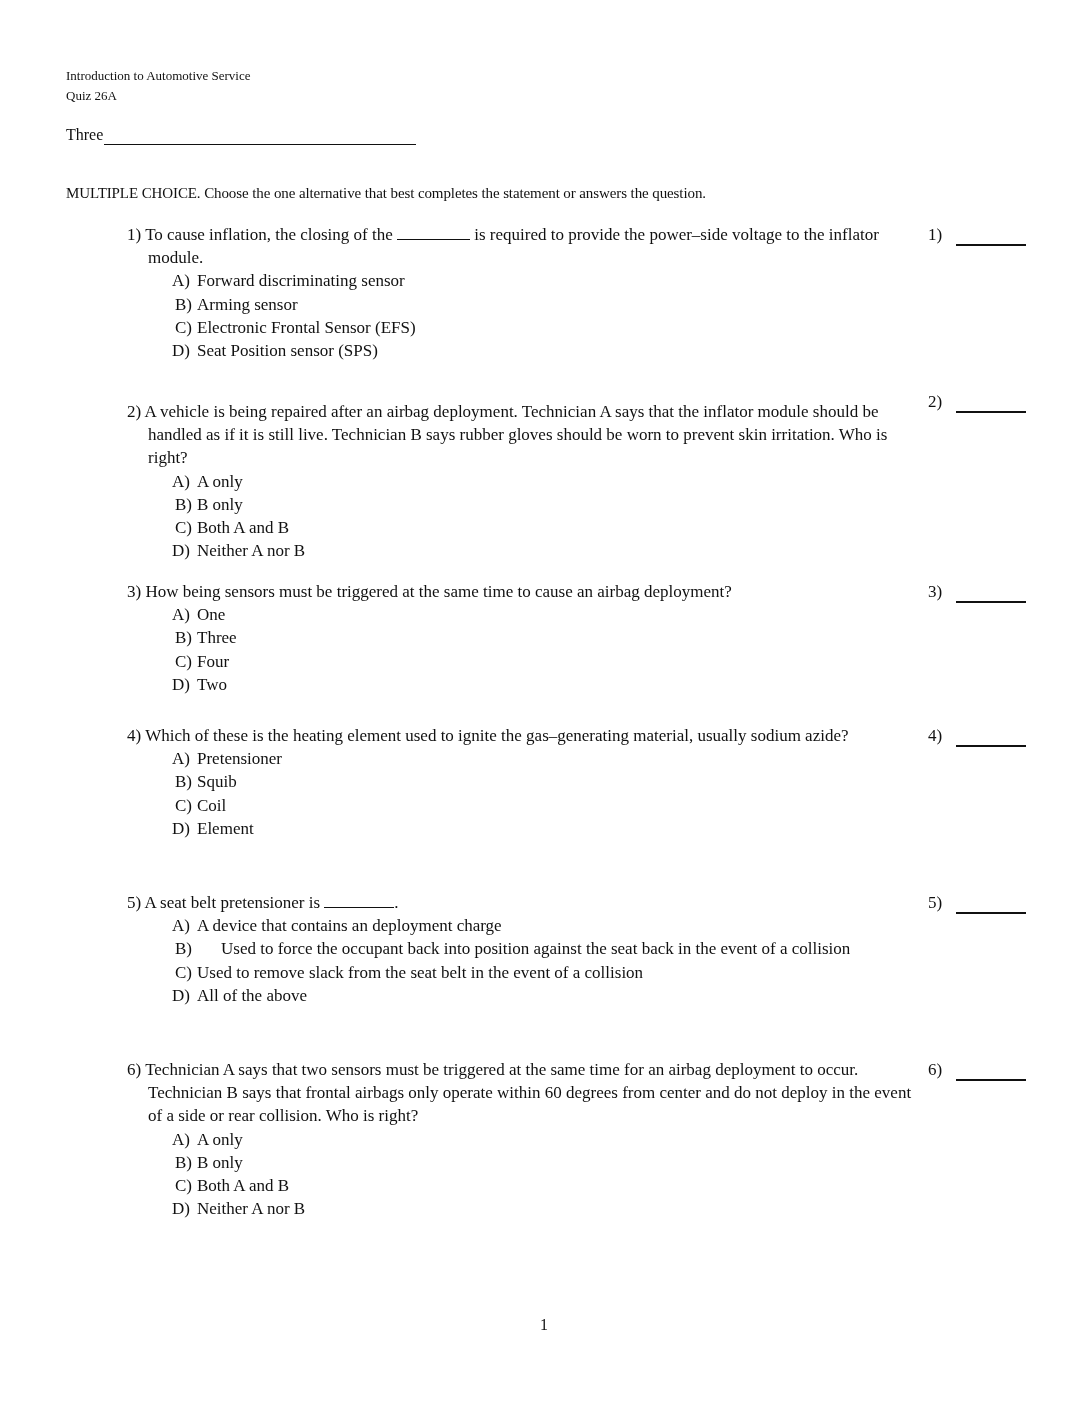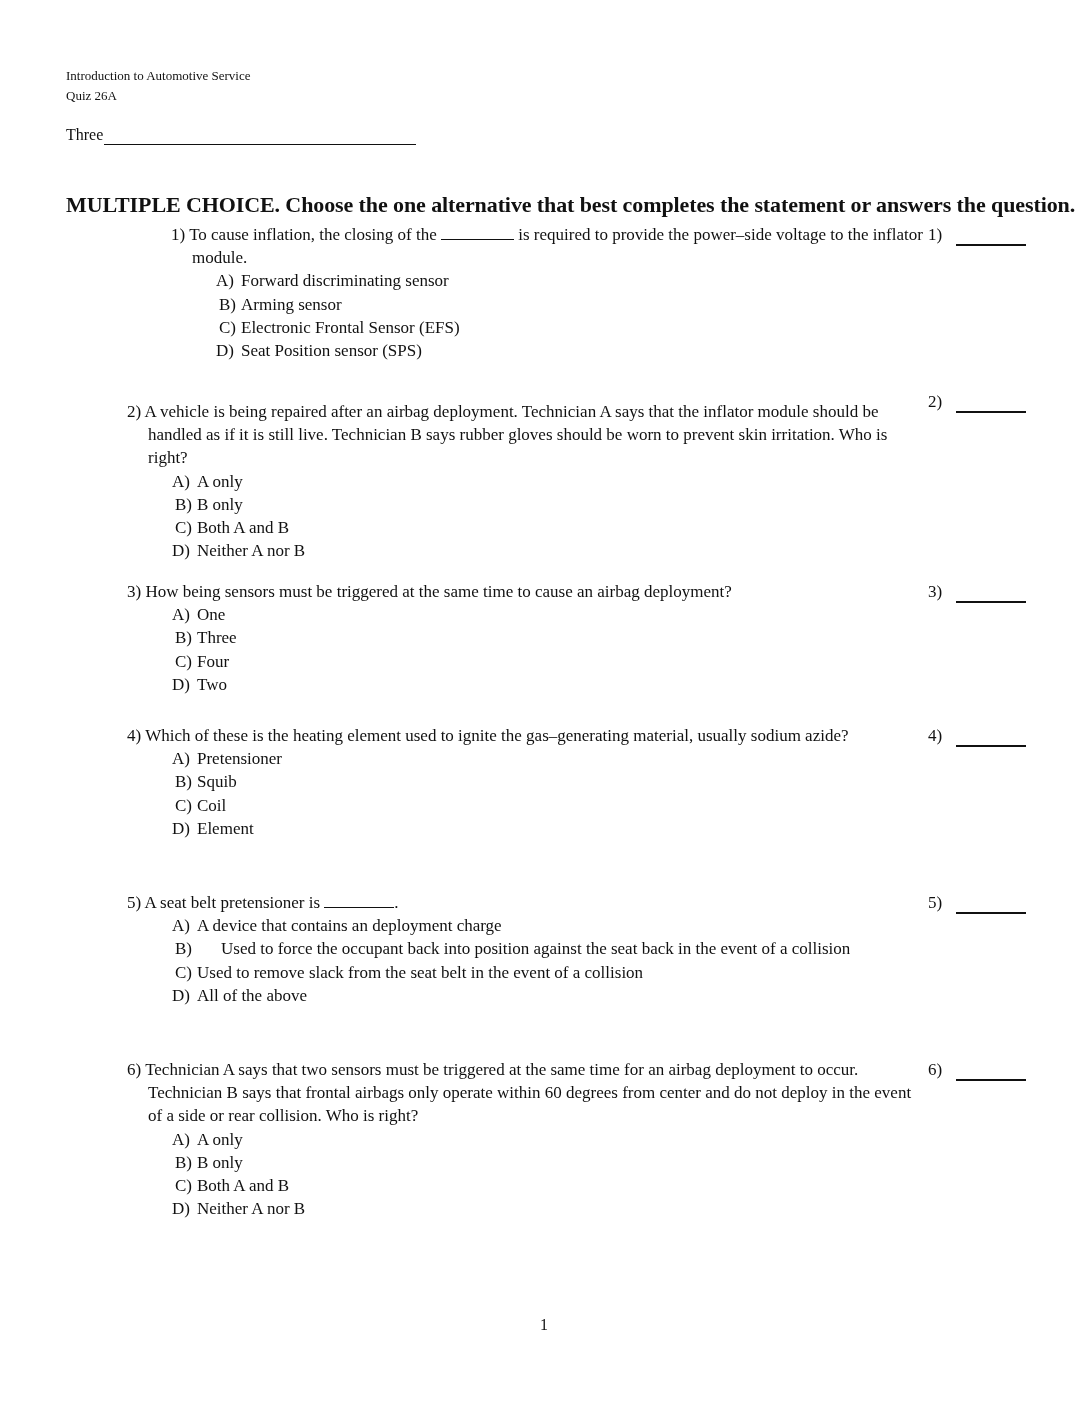--- a/index.html
+++ b/index.html
@@ -1,21 +1,21 @@
 <!DOCTYPE html>
 <html><head>
   <meta charset="utf-8">
   <style>
     html, body { margin: 0; padding: 0; background: #ffffff; }
     body { width: 1088px; height: 1408px; position: relative; overflow: hidden; color: #111; }
     .serif { font-family: "Liberation Serif", "DejaVu Serif", serif; }
     .header { position: absolute; left: 66px; top: 66px; font-size: 13px; line-height: 20px; }
     .name-row { position: absolute; left: 66px; top: 125px; font-size: 16px; line-height: 20px; display: flex; align-items: flex-end; }
     .name-line { display: inline-block; width: 312px; border-bottom: 1px solid #111; height: 17px; margin-left: 1px; }
-    .instructions { position: absolute; left: 66px; top: 192px; font-size: 22px; font-weight: bold; letter-spacing: -0.1px; white-space: nowrap; }
+    .instructions { position: absolute; left: 66px; top: 185px; font-size: 15px; font-weight: normal; letter-spacing: -0.1px; white-space: nowrap; }
     .q { position: absolute; left: 127px; width: 790px; font-size: 17px; line-height: 23.2px; }
     .q-stem { padding-left: 21px; text-indent: -21px; }
     .opts { margin-left: 45px; }
     .opt { display: flex; }
     .opt-letter { display: inline-block; width: 25px; }
     .opt-letter.b, .opt-letter.c { padding-left: 3px; width: 22px; }
     .opt-text { flex: 1; }
     .blank { display: inline-block; border-bottom: 1px solid #111; height: 15px; vertical-align: baseline; }
     .ans { position: absolute; left: 928px; font-size: 17px; line-height: 23px; display: flex; align-items: flex-end; }
     .ans-num { width: 28px; }
@@ -30,21 +30,21 @@
   <div>Quiz 26A</div>
 </div>
 
 <div class="name-row">
   <span>Three</span>
   <span class="name-line"></span>
 </div>
 
 <div class="instructions">MULTIPLE CHOICE.  Choose the one alternative that best completes the statement or answers the question.</div>
 
-<div class="q" style="top:223px;margin-left:44px;">
+<div class="q" style="top:223px;">
   <div class="q-stem">
     <span>1)</span>
     <span>To cause inflation, the closing of the </span><span class="blank" style="width:73px;"></span><span> is required to provide the power–side voltage to the inflator module.</span>
   </div>
   <div class="opts">
     <div class="opt">
         <span class="opt-letter">A)</span>
         <span class="opt-text">Forward discriminating sensor</span>
       </div>
     <div class="opt">

